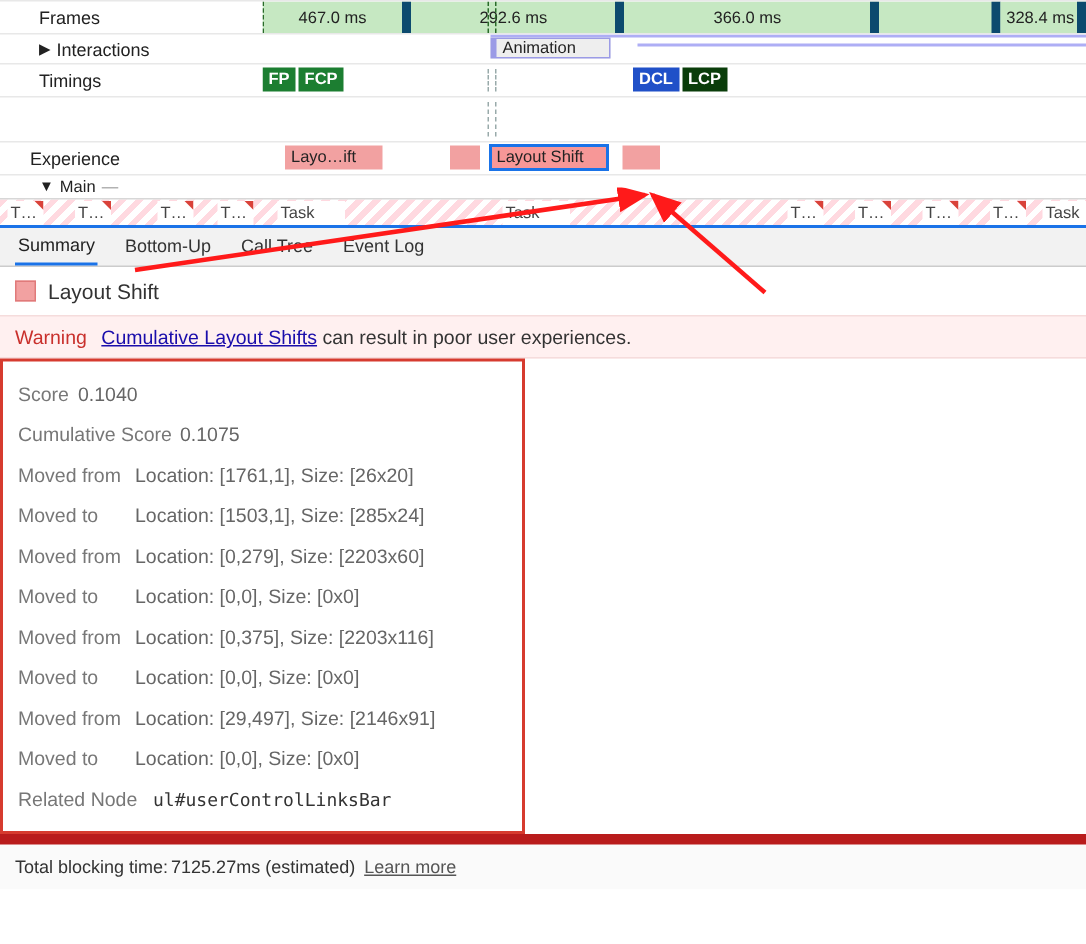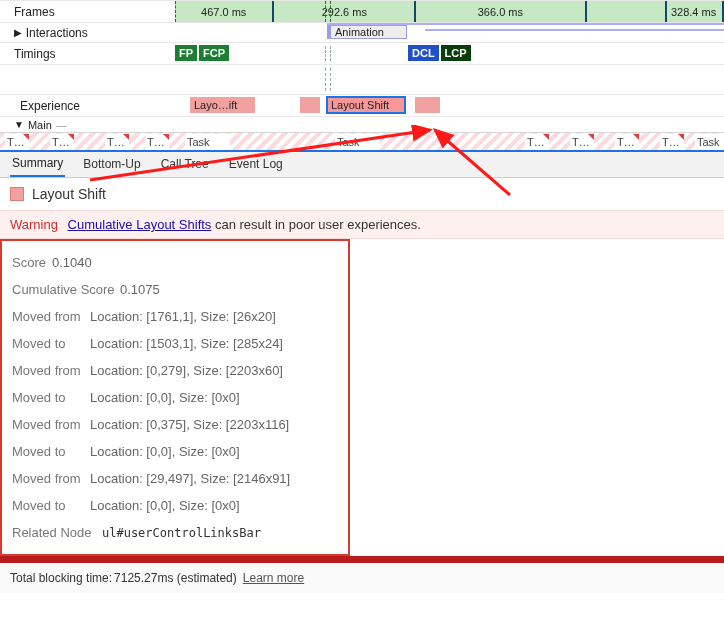--- a/index.html
+++ b/index.html
@@ -14,21 +14,21 @@
   .timeline { position: relative; }
   .track-row {
     display: flex;
     align-items: center;
     height: 20px;
     border-top: 1px solid #e8e8e8;
     position: relative;
   }
   .track-label {
     width: 175px;
-    padding-left: 14px;
+    padding-left: 26px;
     font-size: 12px;
     color: #222;
     flex: none;
     display: flex;
     align-items: center;
     gap: 4px;
   }
   .track-label.indent { padding-left: 20px; }
   .track-area {
     position: relative;
@@ -38,21 +38,21 @@
   }
   .frames-row { height: 22px; }
   .frames-blocks {
     position: absolute;
     inset: 0;
     display: flex;
     align-items: stretch;
   }
   .frame-block {
     background: #c6e8c2;
-    border-right: 2px solid #0c4a6e;
+    border-right: 6px solid #0c4a6e;
     height: 100%;
     display: flex;
     align-items: center;
     justify-content: center;
     font-size: 11px;
     color: #222;
     white-space: nowrap;
     overflow: hidden;
   }
   .frame-tick {
@@ -264,21 +264,21 @@
       </div>
     </div>
   </div>
 
   <div class="track-row" style="height:22px">
     <div class="track-label">Timings</div>
     <div class="track-area">
       <div class="abs" style="left:0px;top:2px">
         <span class="badge g">FP</span><span class="badge g">FCP</span>
       </div>
-      <div class="abs" style="left:233px;top:2px">
+      <div class="abs" style="left:247px;top:2px">
         <span class="badge dcl">DCL</span><span class="badge lcp">LCP</span>
       </div>
       <div class="tri" style="left:150px"></div>
       <div class="tri" style="left:155px"></div>
     </div>
   </div>
 
   <div class="track-row" style="height:30px">
     <div class="track-label"></div>
     <div class="track-area">

